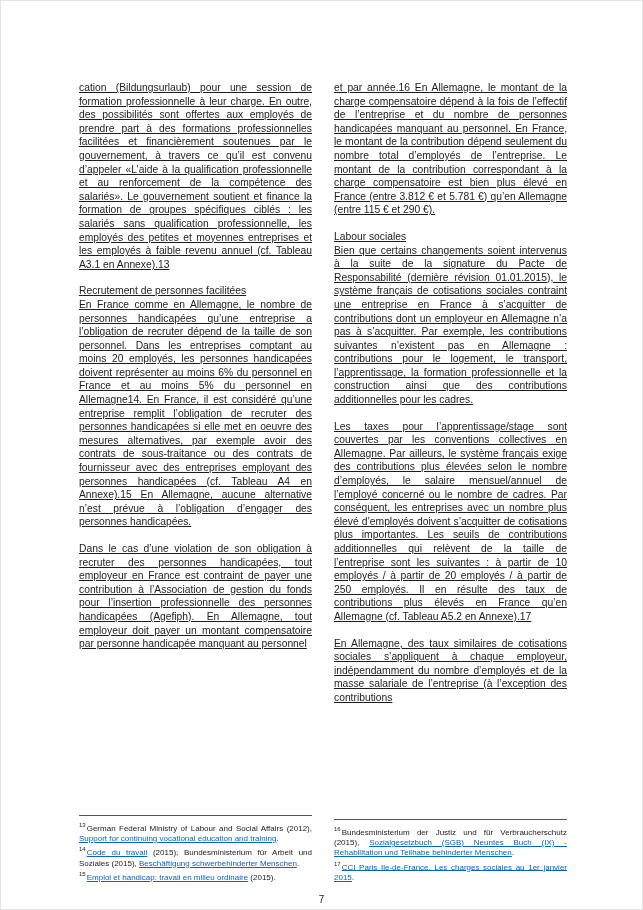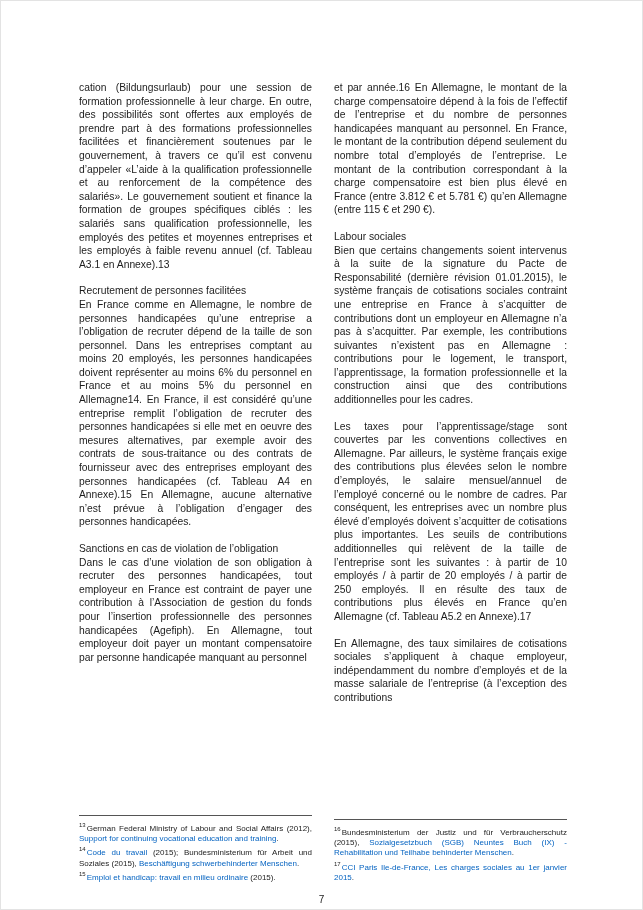--- a/index.html
+++ b/index.html
@@ -21,38 +21,38 @@
     position: absolute;
     left: 78px; top: 80px; width: 488px;
     display: flex; gap: 22px;
   }
   .col {
     width: 233px;
     font-size: 10.3px;
     line-height: 13.6px;
     text-align: justify;
   }
-  .block { margin: 0 0 13px 0; }
+  .block { margin: 0 0 13px 0; text-decoration: underline; }
   .para { margin: 0; }
   .footnotes {
     position: absolute;
     left: 78px; bottom: 26px; width: 488px;
     display: flex; gap: 22px;
     align-items: flex-end;
   }
   .fncol {
     width: 233px;
     font-size: 8px;
     line-height: 10.4px;
     text-align: justify;
   }
   .fnsep { border-top: 1px solid #555; margin-bottom: 4px; width: 100%; }
   .footnote { margin: 0; }
   .fnnum { vertical-align: super; font-size: 6px; margin-right: 1px; }
-  .fnlink { color: #0563c1; cursor: pointer; }
+  .fnlink { color: #0563c1; text-decoration: underline; cursor: pointer; }
   .page-number {
     position: absolute;
     bottom: 4px; left: 0; width: 100%;
     text-align: center;
     font-size: 10px;
     color: #1c1c1c;
   }
 </style>
 </head>
 <body>
@@ -63,21 +63,20 @@
 
     <div class="col">
       <div class="block">
         <p class="para">cation (Bildungsurlaub) pour une session de formation professionnelle à leur charge. En outre, des possibilités sont offertes aux employés de prendre part à des formations professionnelles facilitées et financièrement soutenues par le gouvernement, à travers ce qu’il est convenu d’appeler «L’aide à la qualification professionnelle et au renforcement de la compétence des salariés».  Le gouvernement soutient et finance la formation de groupes spécifiques ciblés : les salariés sans qualification professionnelle, les employés des petites et moyennes entreprises et les employés à faible revenu annuel (cf. Tableau A3.1 en Annexe).13</p>
       </div>
       <div class="block">
         <p class="para">Recrutement de personnes facilitées</p>
         <p class="para">En France comme en Allemagne, le nombre de personnes handicapées qu’une entreprise a l’obligation de recruter dépend de la taille de son personnel. Dans les entreprises comptant au moins 20 employés, les personnes handicapées doivent représenter au moins 6% du personnel en France et au moins 5% du personnel en Allemagne14. En France, il est considéré qu’une entreprise remplit l’obligation de recruter des personnes handicapées si elle met en oeuvre des mesures alternatives, par exemple avoir des contrats de sous-traitance ou des contrats de fournisseur avec des entreprises employant des personnes handicapées (cf. Tableau A4 en Annexe).15 En Allemagne, aucune alternative n’est prévue à l’obligation d’engager des personnes handicapées.</p>
       </div>
       <div class="block">
-        <p class="para">Sanctions en cas de violation de l’obligation</p>
         <p class="para">Dans le cas d’une violation de son obligation à recruter des personnes handicapées, tout employeur en France est contraint de payer une contribution à l’Association de gestion du fonds pour l’insertion professionnelle des personnes handicapées (Agefiph). En Allemagne, tout employeur doit payer un montant compensatoire par personne handicapée manquant au personnel</p>
       </div>
     </div>
 
     <div class="col">
       <div class="block">
         <p class="para">et par année.16 En Allemagne, le montant de la charge compensatoire dépend à la fois de l’effectif de l’entreprise et du nombre de personnes handicapées manquant au personnel. En France, le montant de la contribution dépend seulement du nombre total d’employés de l’entreprise. Le montant de la contribution correspondant à la charge compensatoire est bien plus élevé en France (entre 3.812 € et 5.781 €) qu’en Allemagne (entre 115 € et 290 €).</p>
       </div>
       <div class="block">
         <p class="para">Labour sociales</p>

